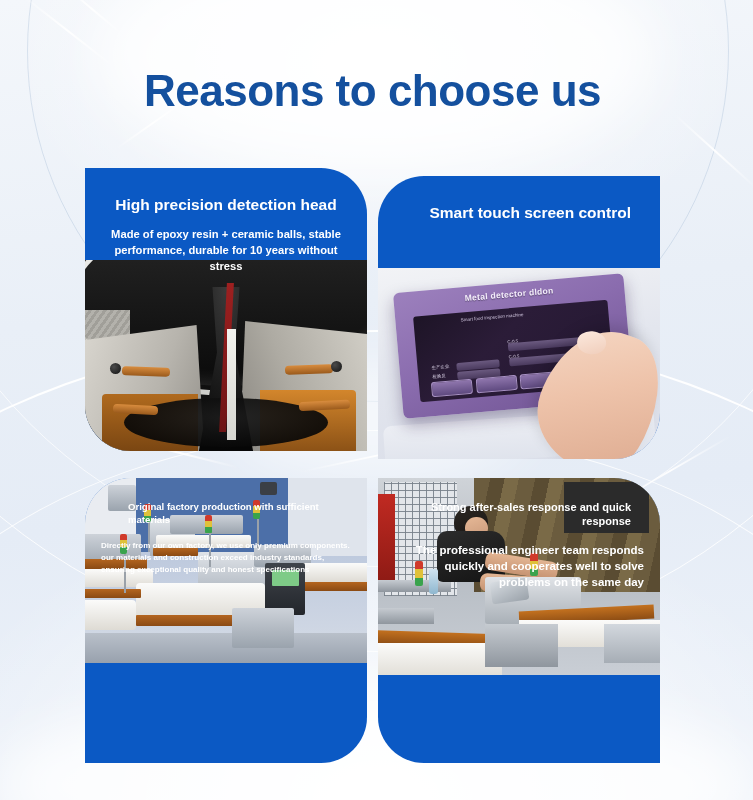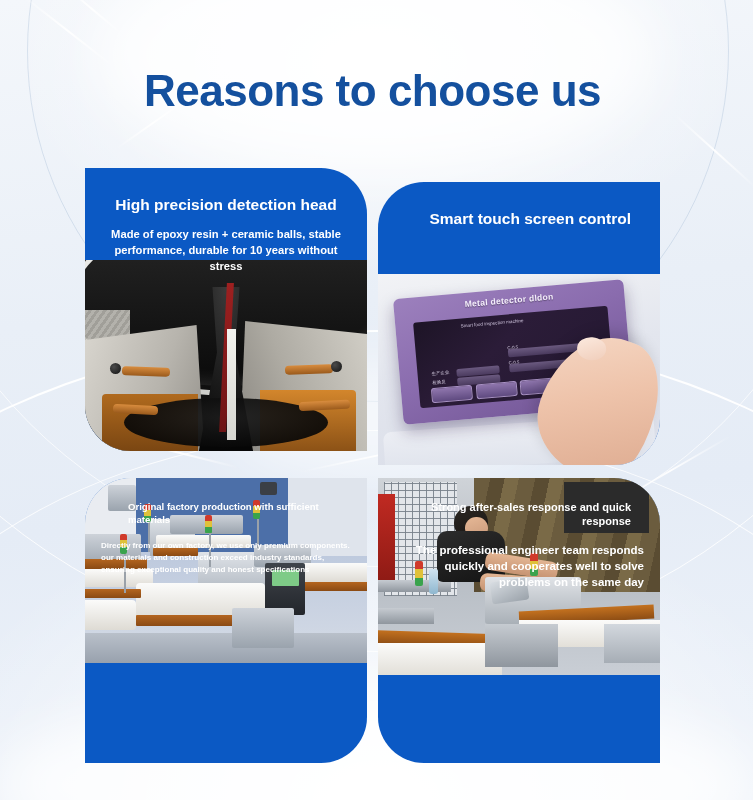--- a/index.html
+++ b/index.html
@@ -43,21 +43,21 @@
     position:absolute;left:0;right:8px;top:66px;text-align:center;
     font-size:44px;font-weight:bold;letter-spacing:-.5px;
     color:#14509e;
   }
 
   .grid{
     position:absolute;left:85px;top:168px;width:584px;height:595px;
   }
   .card{position:absolute;overflow:hidden;background:#0b59c4;}
   .c1{left:0;top:0;width:282px;height:283px;border-radius:0 46px 0 46px;}
-  .c2{left:293px;top:14px;width:282px;height:283px;border-radius:46px 0 46px 0;}
+  .c2{left:293px;top:8px;width:282px;height:283px;border-radius:46px 0 46px 0;}
   .c3{left:0;top:310px;width:282px;height:285px;border-radius:46px 0 46px 0;}
   .c4{left:293px;top:310px;width:282px;height:285px;border-radius:0 46px 0 46px;}
 
   .cap{position:relative;z-index:3;padding:14px 16px 12px;}
   .cap.bottom{padding:10px 16px 14px;}
   .cap h3{margin:13px;color:#ffffff;font-size:15.5px;font-weight:bold;line-height:1.25;}
   .cap p{margin:10px 0 0;color:#ffffff;font-size:11.2px;font-weight:bold;line-height:1.42;}
   .cap.small h3{font-size:9.6px;font-weight:bold;line-height:1.35;}
   .cap.small p{font-size:8px;line-height:1.5;margin-top:13px;}
   .cap.rt{text-align:right;}

